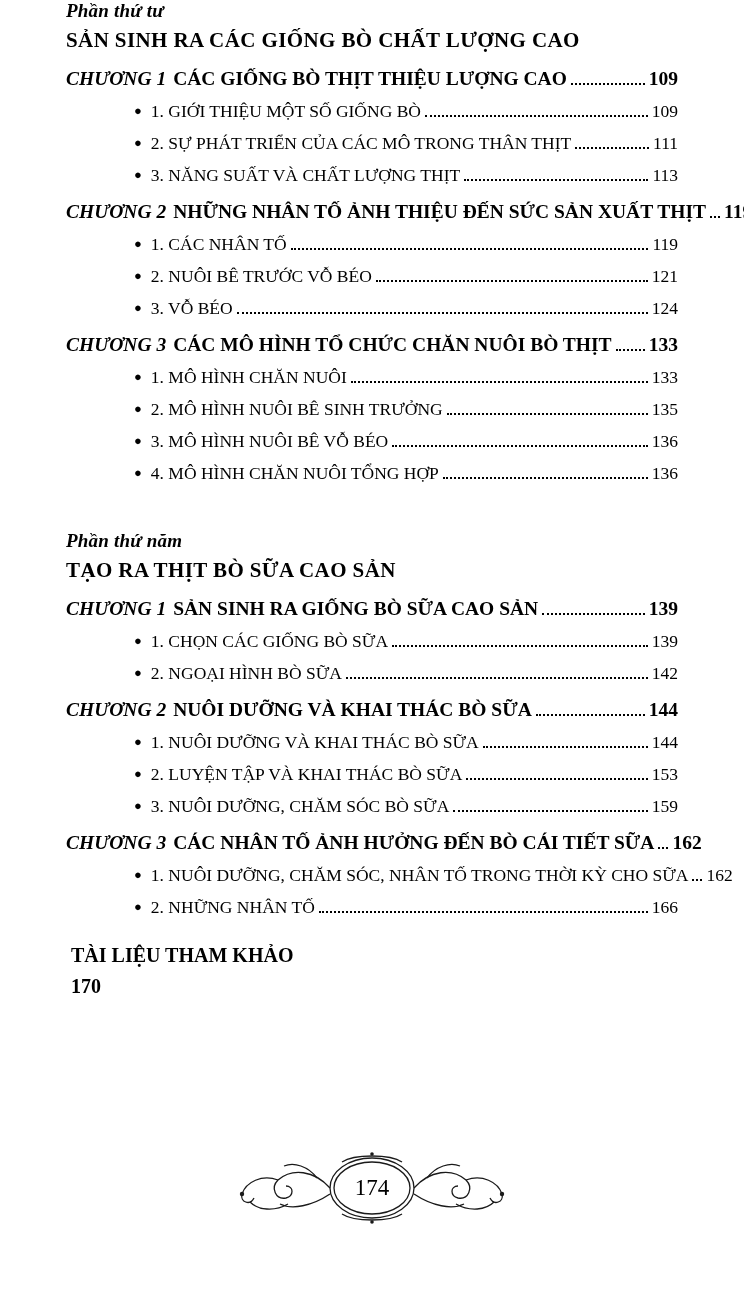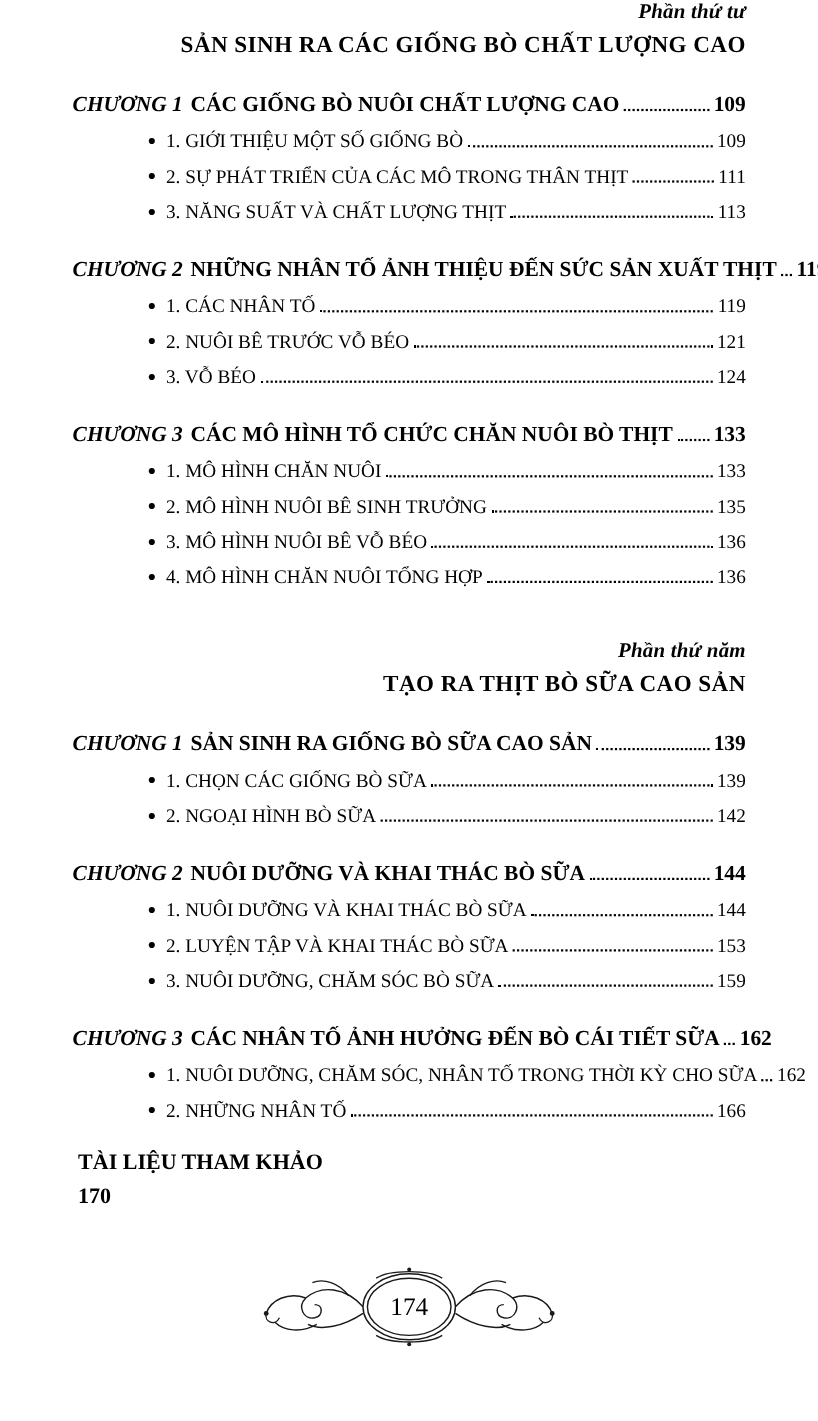--- a/index.html
+++ b/index.html
@@ -18,21 +18,21 @@
   .page {
     width: 744px;
     height: 1292px;
     box-sizing: border-box;
     padding: 0 66px;
     position: relative;
   }
 
   
   .part-block {
-    text-align: right;
+    text-align: left;
   }
   .part-label {
     font-style: italic;
     font-weight: bold;
     font-size: 19px;
     letter-spacing: 0.2px;
     margin: 0;
     padding: 0;
   }
   .part-title {
@@ -43,21 +43,21 @@
     padding: 0;
     white-space: nowrap;
   }
 
   
   .chapter-row {
     display: flex;
     align-items: baseline;
     font-weight: bold;
     font-size: 19.5px;
-    margin-top: 32px;
+    margin-top: 15px;
     white-space: nowrap;
   }
   .chapter-row .ch-name {
     font-style: italic;
     margin-right: 7px;
   }
   .chapter-row .ch-title {
     font-style: normal;
   }
   .chapter-row .leader {
@@ -165,21 +165,21 @@
 
 <div class="page">
 
   <div class="part-block">
     <div class="part-label">Phần thứ tư</div>
     <div class="part-title">SẢN SINH  RA CÁC GIỐNG BÒ  CHẤT LƯỢNG CAO</div>
   </div>
 
   <div class="chapter-row">
     <span class="ch-name">CHƯƠNG 1</span>
-    <span class="ch-title">CÁC GIỐNG BÒ NUÔI CHẤT LƯỢNG CAO</span>
+    <span class="ch-title">CÁC GIỐNG BÒ THỊT THIỆU LƯỢNG CAO</span>
     <span class="leader"></span>
     <span class="pg">109</span>
   </div>
   <div class="section-row">
     <span class="bullet">●</span>
     <span class="sec-title">1. GIỚI THIỆU MỘT SỐ GIỐNG BÒ</span>
     <span class="leader"></span>
     <span class="pg">109</span>
   </div>
   <div class="section-row">

